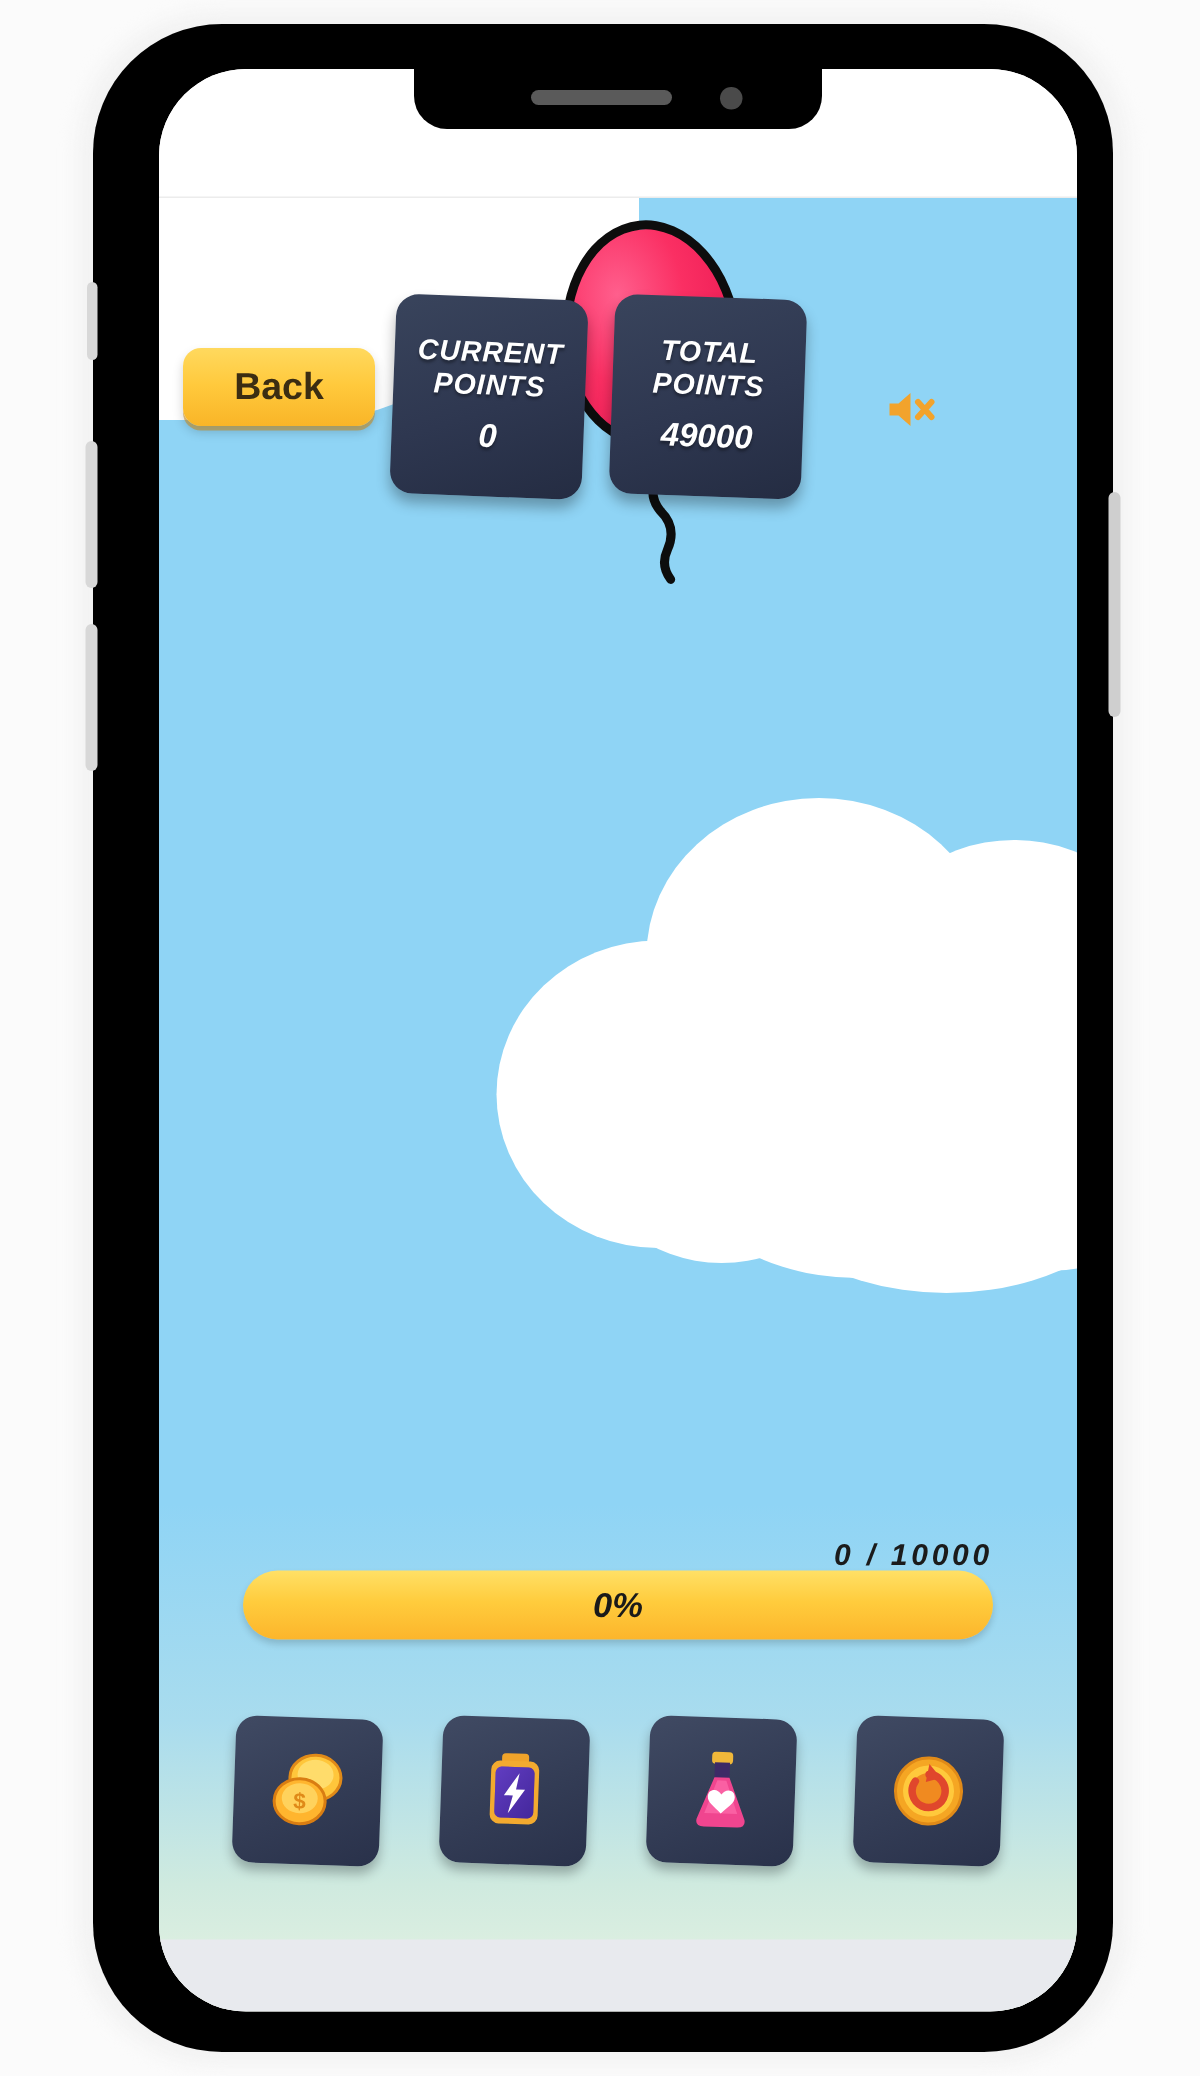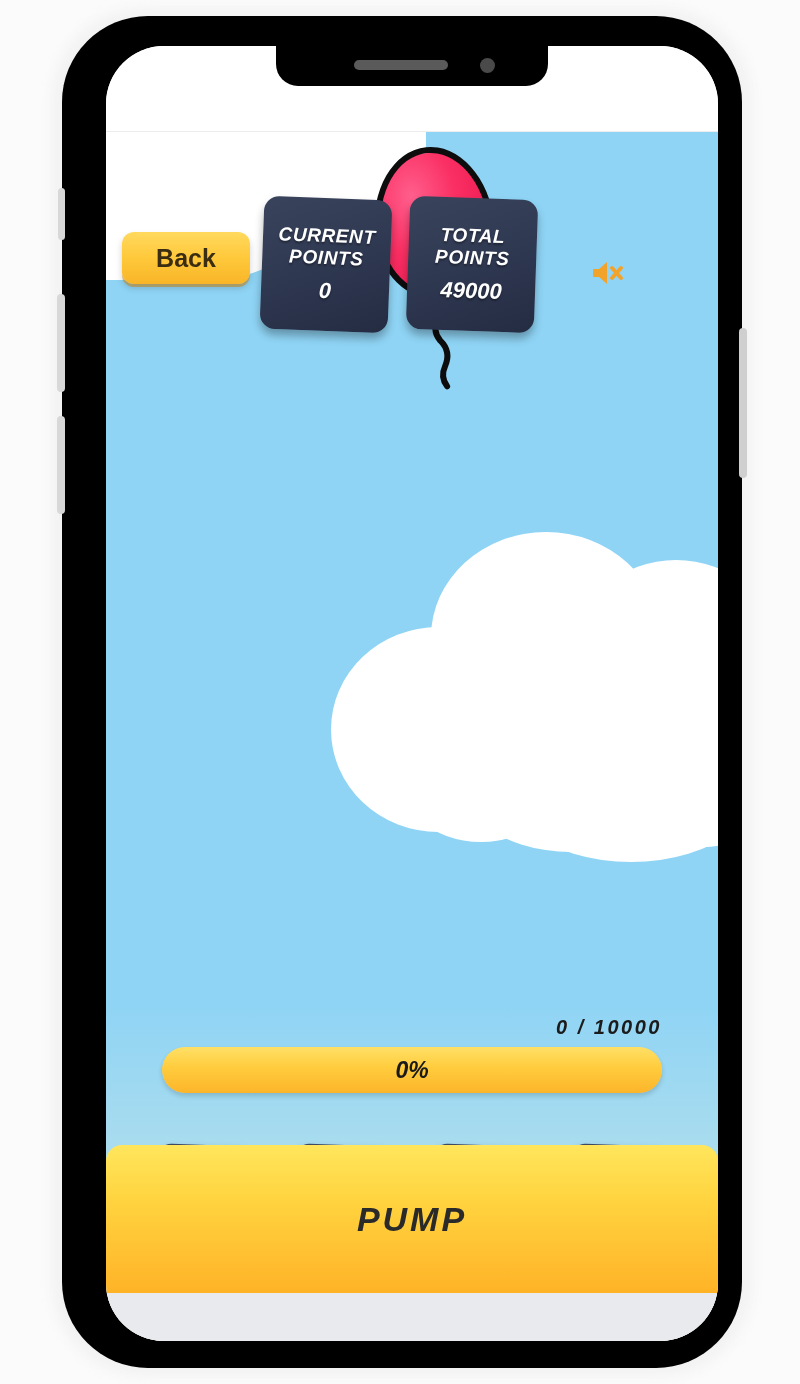--- a/index.html
+++ b/index.html
@@ -152,21 +152,21 @@
   }
   .sound-toggle{
     position:absolute; left:478px; top:62px;
     width:46px; height:42px; background:none; border:none; cursor:pointer;
     display:flex; align-items:center; justify-content:center;
   }
 
   
   .progress-zone{ position:absolute; left:0; right:0; bottom:196px; z-index:12; }
   .counter{
-    position:absolute; right:56px; bottom:106px;
+    position:absolute; right:56px; bottom:96px;
     font-size:20px; font-weight:800; color:#1b1b1b;
     letter-spacing:2.5px; font-style:italic;
   }
   .progress-bar{
     position:absolute; left:56px; bottom:52px;
     width:500px; height:46px; border-radius:23px;
     background:linear-gradient(to bottom, #ffe066 0%, #ffcc3d 45%, #fcb52b 100%);
     box-shadow:0 3px 5px rgba(0,0,0,.16);
     display:flex; align-items:center; justify-content:center;
   }
@@ -328,19 +328,18 @@
                 <circle cx="28" cy="28" r="17" fill="#ffc93c"></circle>
                 <circle cx="28" cy="28" r="12" fill="#f08a20"></circle>
                 <path d="M28 17 a11 11 0 1 1 -9 4.8" stroke="#e0472c" stroke-width="5" fill="none" stroke-linecap="round"></path>
                 <path d="M28 10 L36 19 L26 22 Z" fill="#e0472c"></path>
               </svg>
             </button>
 
           </div>
         </div>
 
-        <button class="pump-button">PUMP</button>
       </div>
 
       <div class="home-bar-area"></div>
     </div>
   </div>
 </div>
 
 </body></html>

